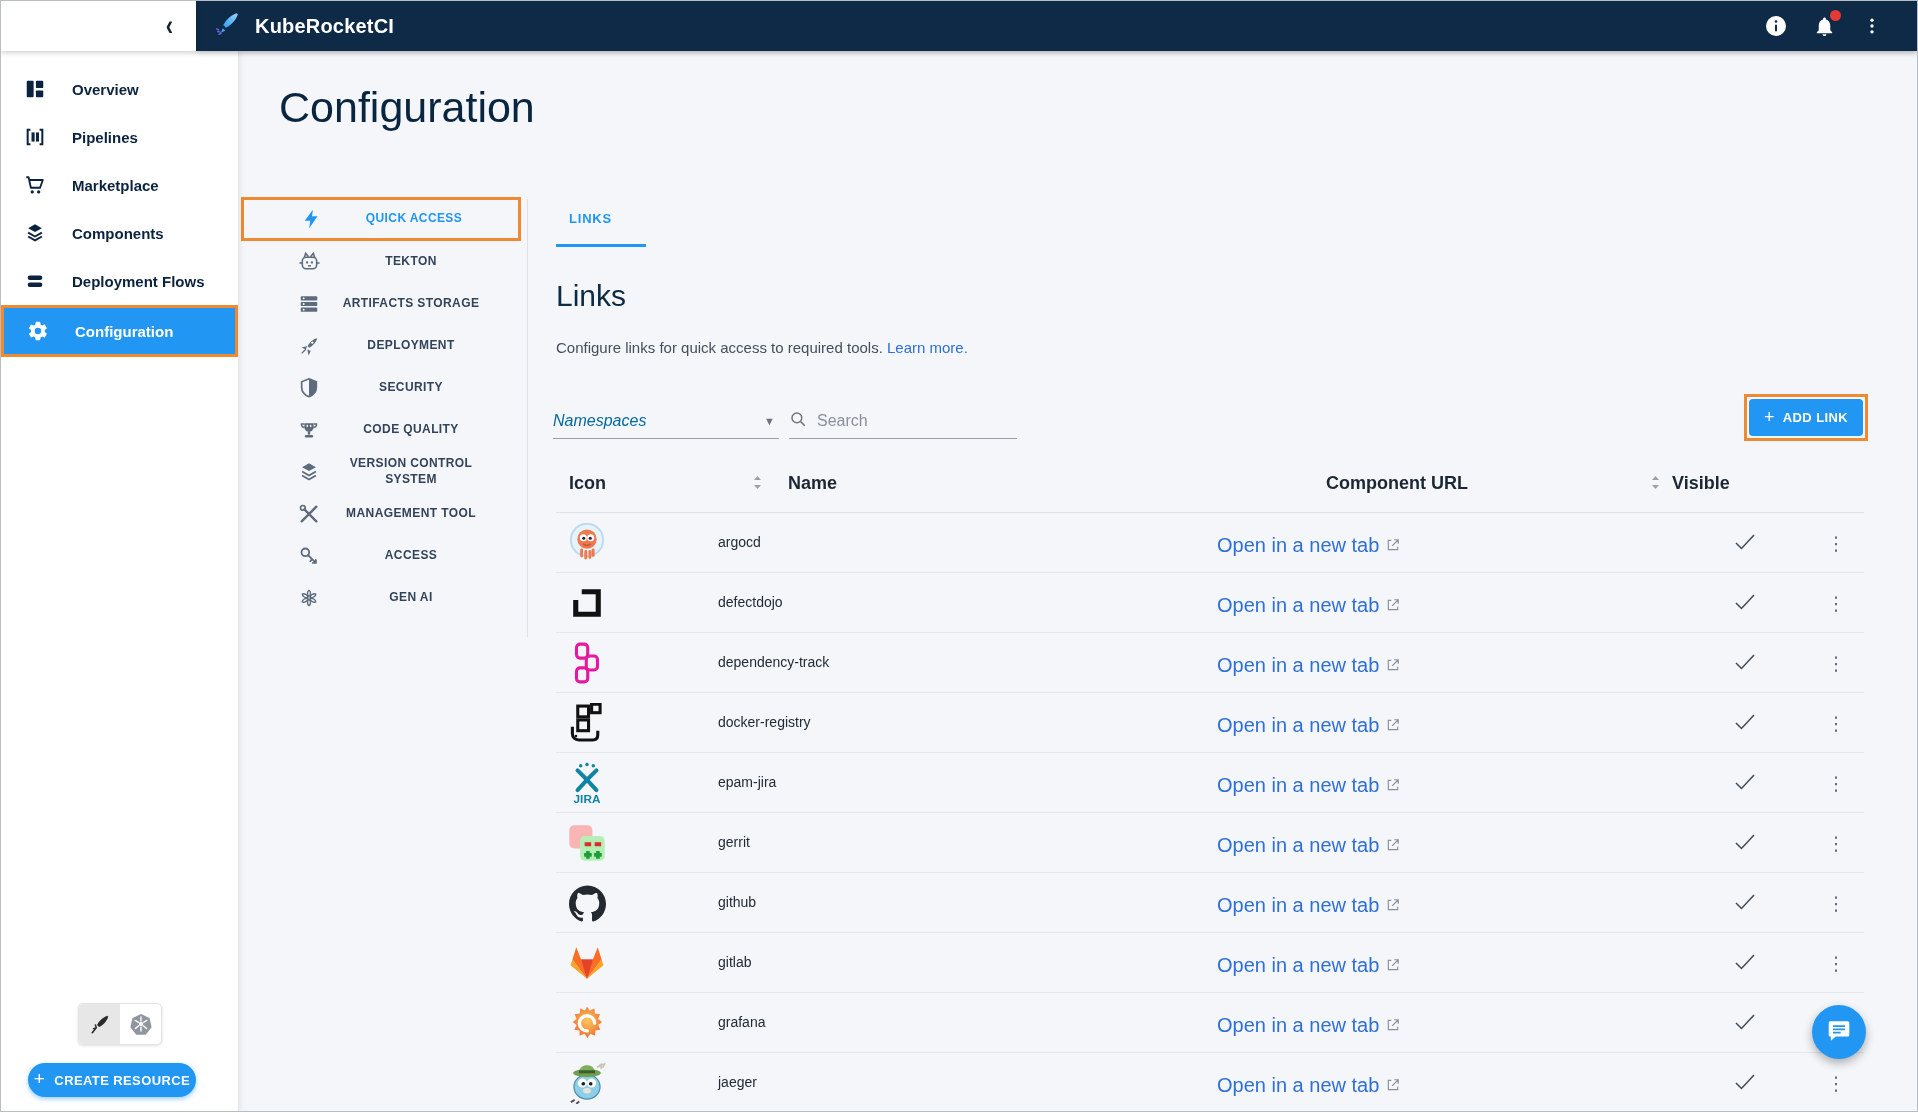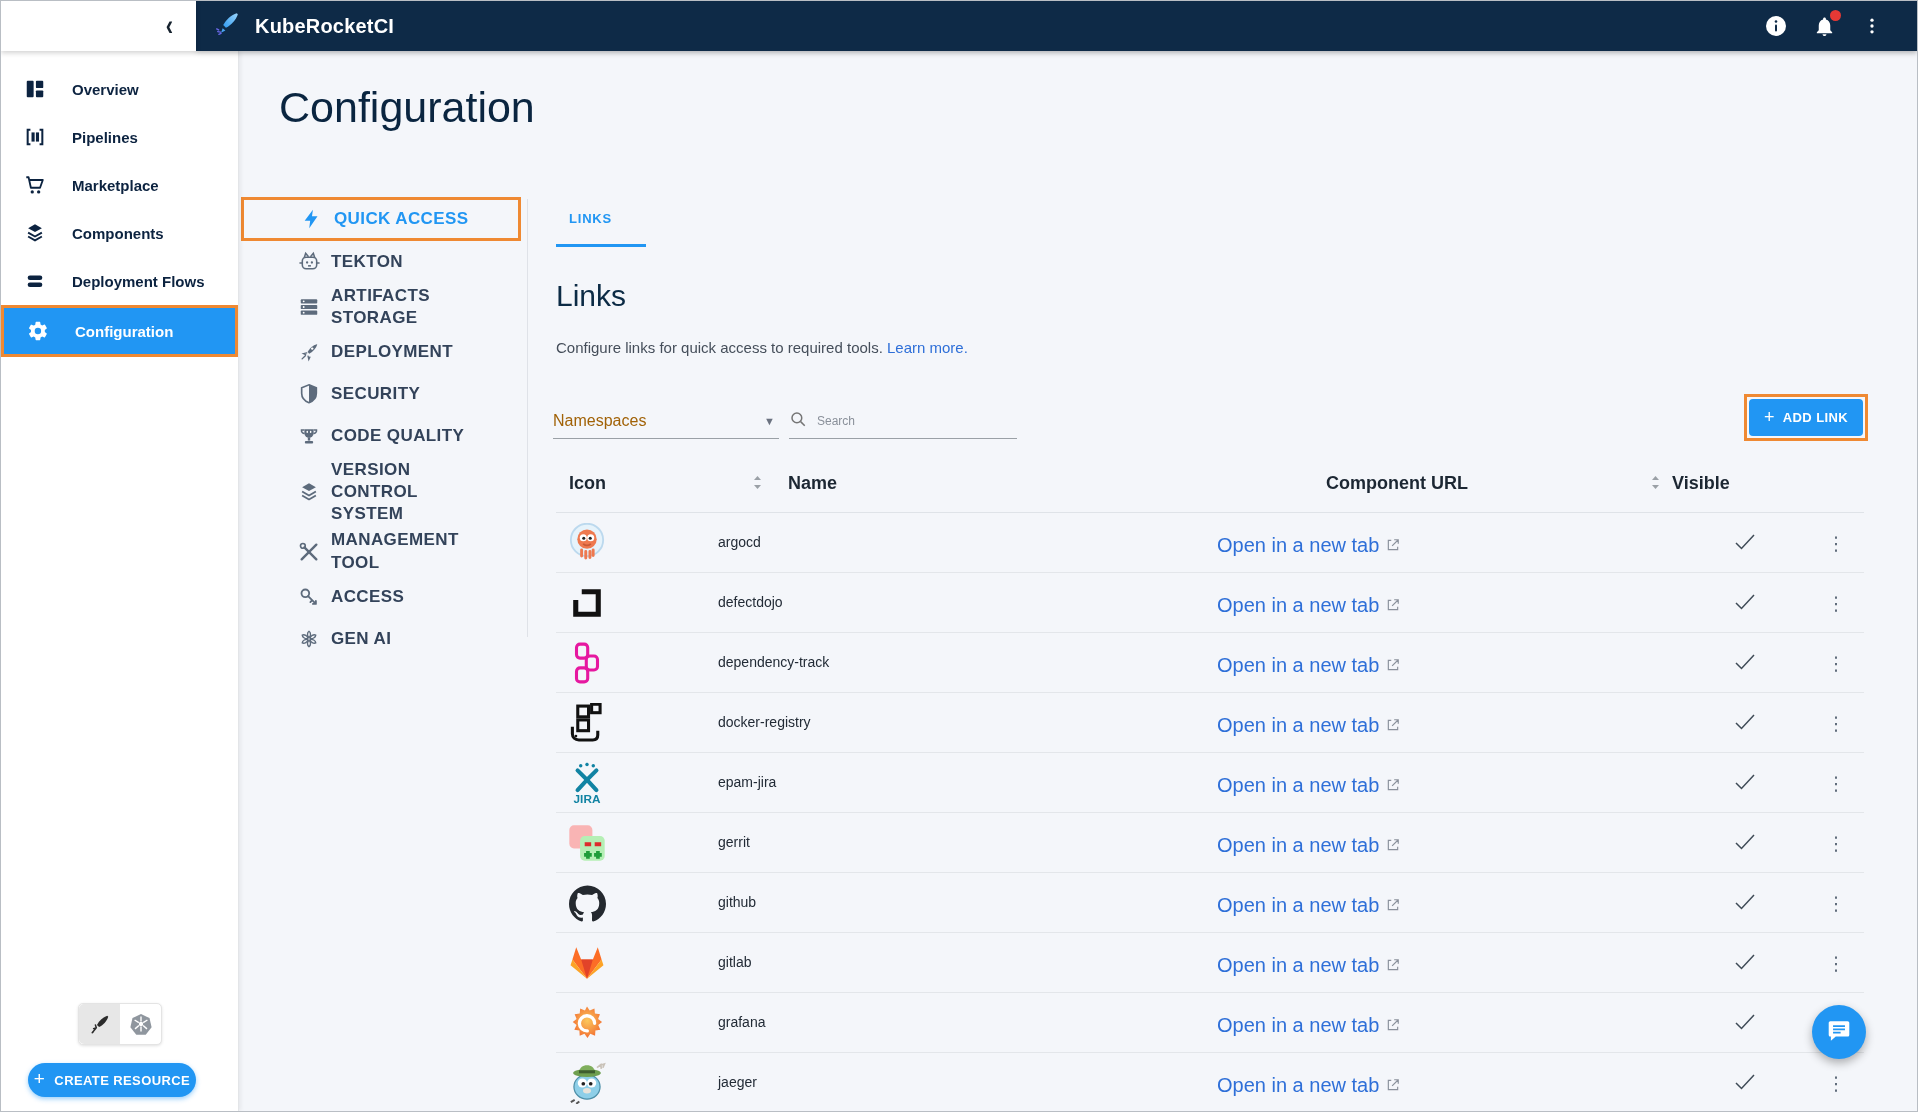--- a/index.html
+++ b/index.html
@@ -38,38 +38,38 @@
 
   
   .content{position:absolute;left:238px;top:50px;right:0;bottom:0;background:#f4f6fa;overflow:hidden;}
   .page-title{position:absolute;left:40px;top:32px;font-size:43px;color:#0a2540;}
 
   
   .cfg-menu{position:absolute;left:2px;top:146px;width:286px;}
   .cfg-divider{position:absolute;left:288px;top:148px;height:438px;width:1px;background:#dfe2e8;}
   .cfg-item{display:flex;align-items:center;min-height:42px;cursor:pointer;padding:2px 0;}
   .cfg-item .cic{width:24px;height:24px;margin-left:56px;flex:0 0 24px;display:flex;align-items:center;justify-content:center;}
-  .cfg-item .clbl{margin-left:10px;font-size:17px;font-weight:bold;letter-spacing:.4px;color:#33435a;width:160px;line-height:1.3;}
+  .cfg-item .clbl{margin-left:10px;font-size:12px;font-weight:bold;letter-spacing:.4px;color:#33435a;width:160px;line-height:1.3;text-align:center;}
   .cfg-item.active{border:3px solid #ef8932;width:280px;min-height:44px;}
   .cfg-item.active .clbl{color:#2196f3;}
 
   
   .tab{position:absolute;left:330px;top:160px;font-size:13px;font-weight:bold;letter-spacing:.8px;color:#2196f3;cursor:pointer;}
   .tab-underline{position:absolute;left:317px;top:193px;width:90px;height:3px;background:#2196f3;}
   .section-title{position:absolute;left:317px;top:228px;font-size:30px;color:#0c2b45;}
   .section-desc{position:absolute;left:317px;top:288px;font-size:15px;color:#454e5a;}
   .learn-more{color:#2e6fd8;cursor:pointer;}
 
   .ns-select{position:absolute;left:314px;top:352px;width:226px;height:36px;border-bottom:1px solid #9aa0a6;
     display:flex;align-items:center;cursor:pointer;}
-  .ns-select .ns-lbl{font-size:16px;color:#a16207;}
+  .ns-select .ns-lbl{font-size:16px;color:#0369a1;font-style:italic;}
   .ns-caret{margin-left:auto;margin-right:4px;color:#6b7280;font-size:11px;}
   .search-field{position:absolute;left:550px;top:352px;width:228px;height:36px;border-bottom:1px solid #9aa0a6;
     display:flex;align-items:center;gap:8px;}
-  .search-field input{border:none;outline:none;background:transparent;font-size:12px;color:#333;width:180px;
+  .search-field input{border:none;outline:none;background:transparent;font-size:16px;color:#333;width:180px;
     font-family:"Liberation Sans",sans-serif;}
   .search-field input::placeholder{color:#8a909a;}
 
   .addlink-outer{position:absolute;left:1505px;top:343px;border:3px solid #ef8932;padding:2px;}
   .addlink-btn{width:114px;height:37px;background:#2196f3;border-radius:4px;color:#fff;font-size:13px;font-weight:bold;
     letter-spacing:.4px;display:flex;align-items:center;justify-content:center;gap:8px;cursor:pointer;}
   .addlink-btn .plus{font-size:18px;font-weight:normal;margin-top:-1px;}
 
   
   .tbl{position:absolute;left:317px;top:400px;width:1308px;}

